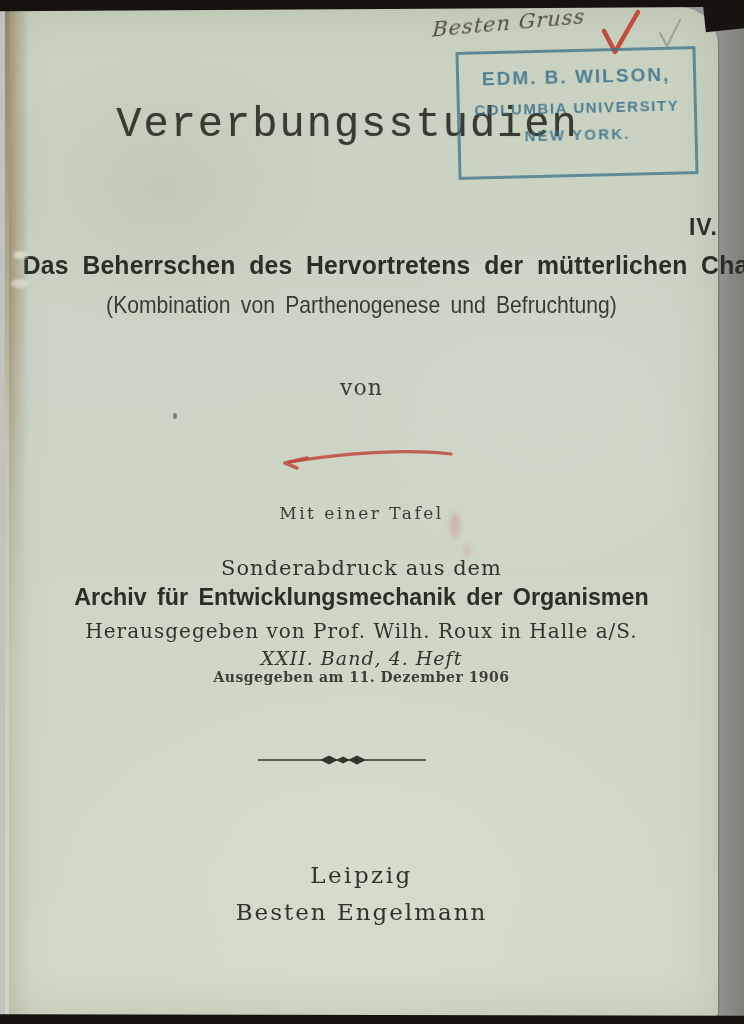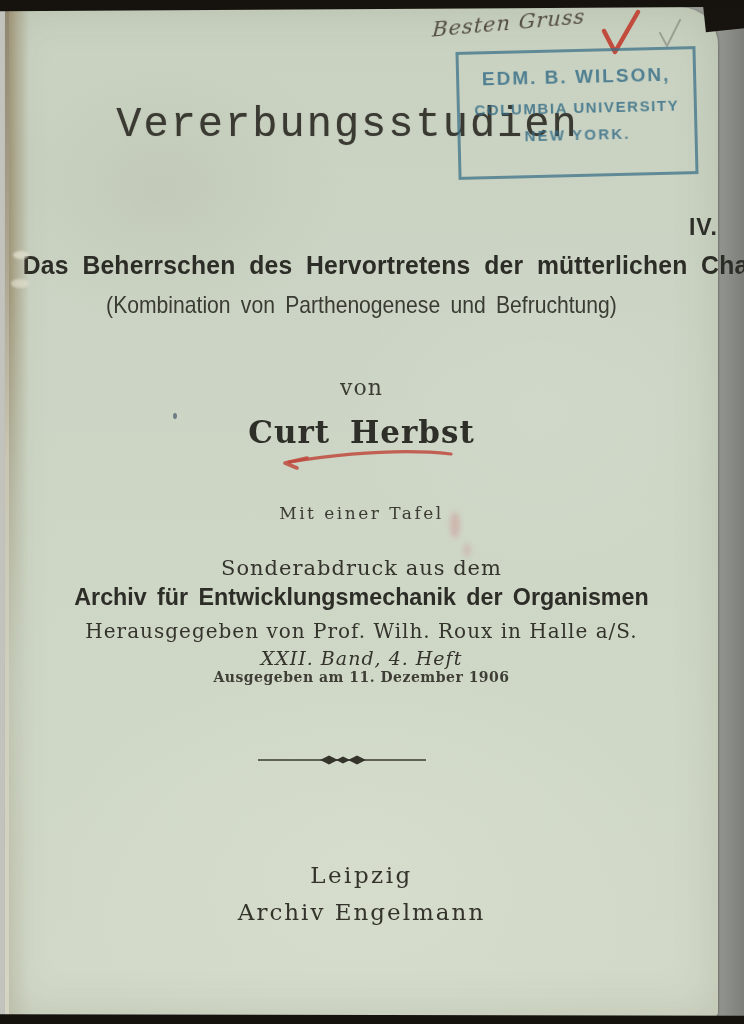--- a/index.html
+++ b/index.html
@@ -108,21 +108,20 @@
       <div class="s1">EDM. B. WILSON,</div>
       <div class="s2">COLUMBIA UNIVERSITY</div>
       <div class="s3">NEW YORK.</div>
     </div>
 
     <div class="line mono title">Vererbungsstudien</div>
     <div class="line sans roman-no">IV.</div>
     <div class="line sans subtitle">Das Beherrschen des Hervortretens der mütterlichen Charaktere</div>
     <div class="line sans subtitle-note">(Kombination von Parthenogenese und Befruchtung)</div>
     <div class="line serif byline">von</div>
-    <div class="line serif author">Curt Herbst</div>
 
     <svg class="underline-red" width="190" height="26" viewBox="0 0 190 26">
       <path d="M184 7 C140 2 80 6 22 15" fill="none" stroke="#bf4a3e" stroke-width="3.2" stroke-linecap="round" opacity="0.85"></path>
       <path d="M40 11 L18 16 L30 21" fill="none" stroke="#bf4a3e" stroke-width="3.6" stroke-linecap="round" stroke-linejoin="round" opacity="0.85"></path>
     </svg>
 
     <div class="line serif offprint-intro">Sonderabdruck aus dem</div>
     <div class="line serif plate">Mit einer Tafel</div>
     <div class="line sans journal">Archiv für Entwicklungsmechanik der Organismen</div>
     <div class="line serif editor">Herausgegeben von Prof. Wilh. Roux in Halle a/S.</div>
@@ -132,21 +131,21 @@
     <div class="divider">
       <svg width="168" height="18" viewBox="0 0 168 18">
         <line x1="0" y1="9" x2="168" y2="9" stroke="#3a3a32" stroke-width="1.4"></line>
         <polygon points="62,9 71,4.6 80,9 71,13.4" fill="#34342c"></polygon>
         <polygon points="78,9 85,5.6 92,9 85,12.4" fill="#34342c"></polygon>
         <polygon points="90,9 99,4.6 108,9 99,13.4" fill="#34342c"></polygon>
       </svg>
     </div>
 
     <div class="line serif city">Leipzig</div>
-    <div class="line serif publisher">Archiv Engelmann</div>
+    <div class="line serif publisher">Besten Engelmann</div>
 
     <div class="smudge a"></div>
     <div class="smudge b"></div>
     <div class="ink-dot"></div>
   </div>
 
   <div class="bg-corner"></div>
   <div class="bg-top"></div>
   <div class="bg-bottom"></div>
 </div>

